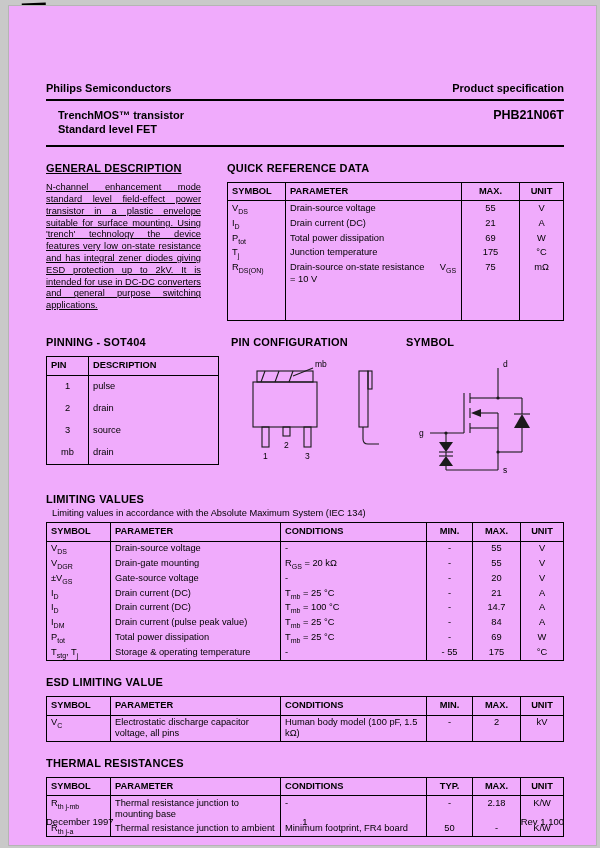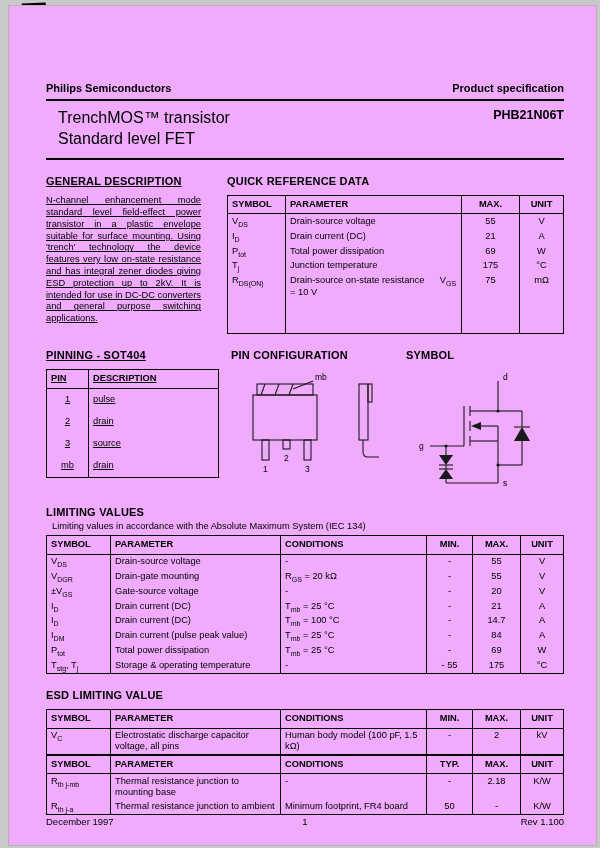--- a/index.html
+++ b/index.html
@@ -25,36 +25,36 @@
   .hdr-row {
     display:flex; justify-content:space-between;
     font-size:11px; font-weight:bold; line-height:1.15;
   }
   .rule { height:2.5px; background:#000; margin-top:4px; }
   .rule2 { height:2.5px; background:#000; }
   .title-row {
     display:flex; justify-content:space-between;
     padding:7px 0 8px 12px;
   }
-  .title-row .t { font-size:16px; font-weight:normal; line-height:1.3; }
+  .title-row .t { font-size:11px; font-weight:bold; line-height:1.3; }
   .title-row .pn { font-size:12.5px; font-weight:bold; }
   h3 {
     font-size:11px; font-weight:bold; letter-spacing:.2px;
     margin:15px 0 8px;
   }
   .tight h3 { margin-bottom:3px; }
   .note { font-size:9.3px; margin:0 6px 4px; }
   
   .row1 { display:flex; align-items:flex-start; }
   .col-desc { width:174px; margin-right:26px;text-decoration:underline; }
   .col-qr { flex:1; }
   .desc { font-size:9.3px; line-height:1.27; text-align:justify; }
   
   .row2 { display:flex; align-items:flex-start; }
-  .col-pin { width:175px; margin-right:10px;text-decoration:underline; }
+  .col-pin { width:175px; margin-right:10px; }
   .col-cfg { width:165px; margin-right:10px; }
   .col-sym { flex:1; }
   
   table.dt {
     border-collapse:collapse; table-layout:fixed;
     border:1.4px solid #000;
   }
   table.dt th, table.dt td {
     border-left:1px solid #000;
     font-size:9.3px; line-height:1.2;
@@ -385,20 +385,21 @@
           <td>Human body  model (100 pF, 1.5 kΩ)</td>
           <td class="c">-</td>
           <td class="c">2</td>
           <td class="c">kV</td>
         </tr>
       </tbody>
     </table>
   </div>
 
   <div>
+    <h3>THERMAL RESISTANCES</h3>
     <table class="dt fullw">
       <colgroup>
           <col style="width:64px">
           <col style="width:170px">
           <col style="width:146px">
           <col style="width:46px">
           <col style="width:48px">
           <col>
         </colgroup>
       <thead>

